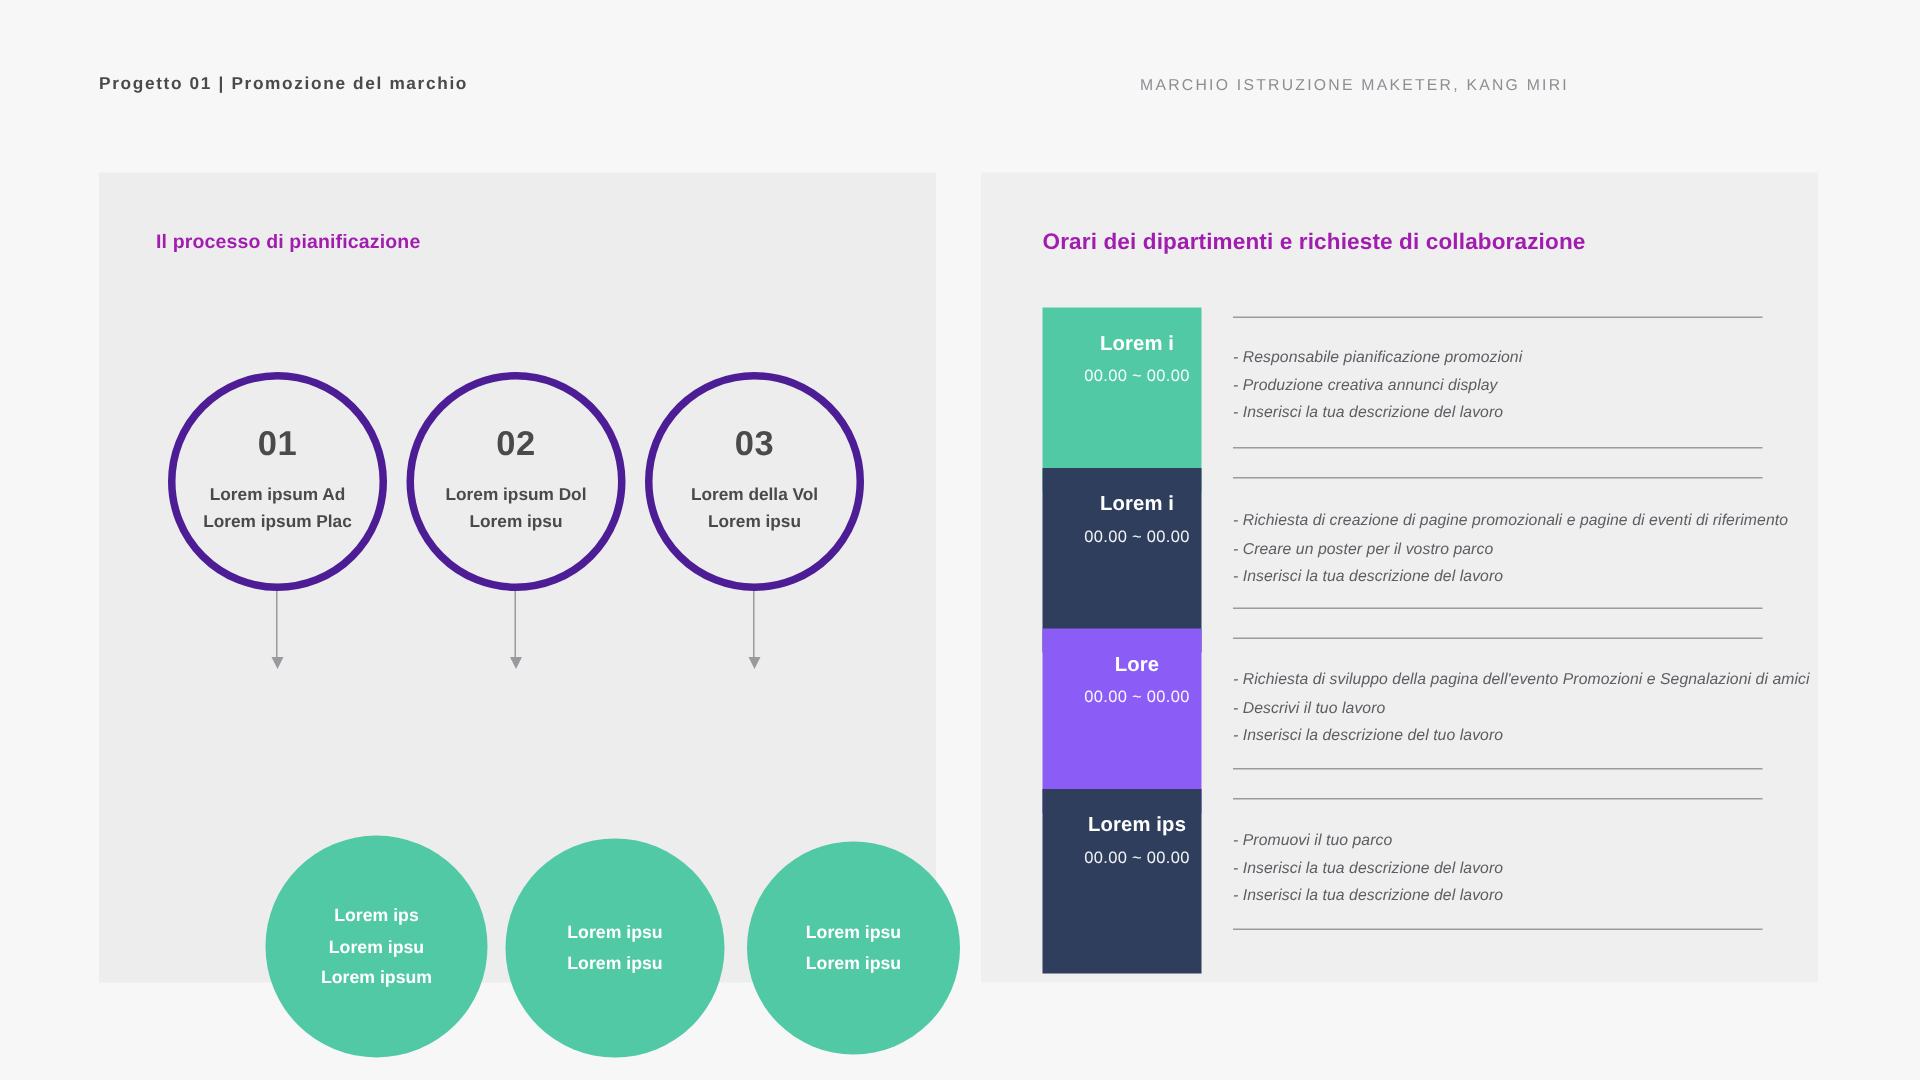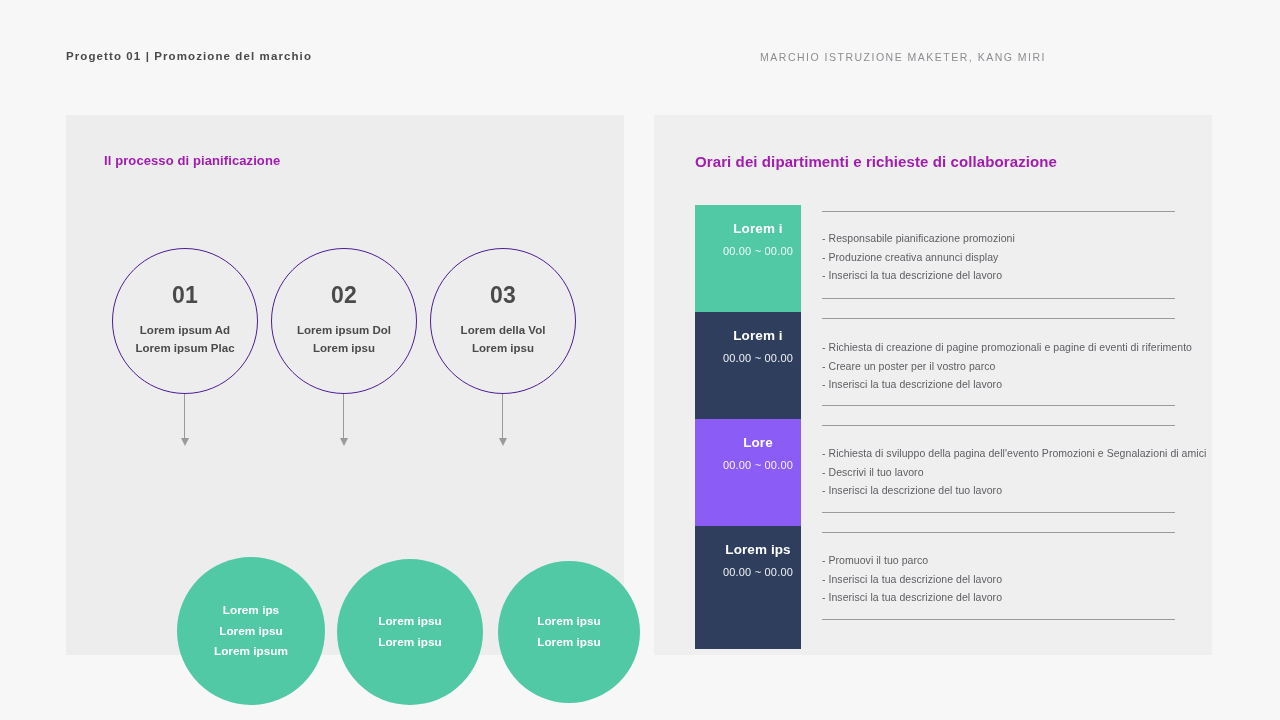--- a/index.html
+++ b/index.html
@@ -95,21 +95,21 @@
     width: 160px;
   }
   .step-col.c0 { left: 39px; }
   .step-col.c1 { left: 198px; }
   .step-col.c2 { left: 357px; }
 
   .circle-outline {
     width: 146px;
     height: 146px;
     border-radius: 50%;
-    border: 1px solid #4c1d95;
+    border: 5px solid #4c1d95;
     box-sizing: border-box;
     display: flex;
     flex-direction: column;
     align-items: center;
     justify-content: center;
     margin: 0 auto;
     background: transparent;
   }
   .step-num {
     font-size: 23px;
@@ -242,20 +242,21 @@
     left: 0;
     right: 0;
     top: 25px;
   }
   .detail-item {
     font-size: 10.5px;
     color: #5d5d63;
     line-height: 1.78;
     white-space: nowrap;
     letter-spacing: 0.05px;
+    font-style: italic;
   }
 
   
   .sched-row.r1 .detail-list { top: 24px; }
   .sched-row.r2 .detail-list { top: 26px; }
   .sched-row.r3 .detail-list { top: 25px; }
   .sched-row.r4 .detail-list { top: 25px; }
 </style>
 </head>
 <body>

